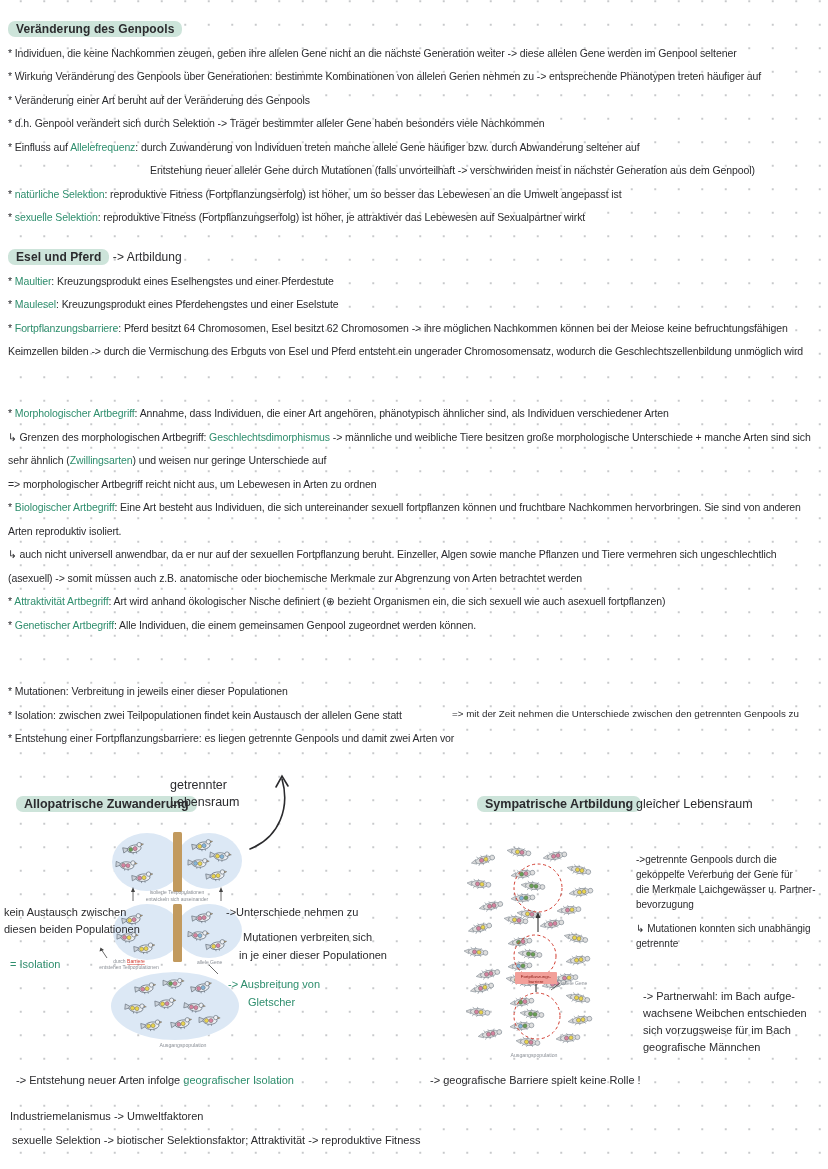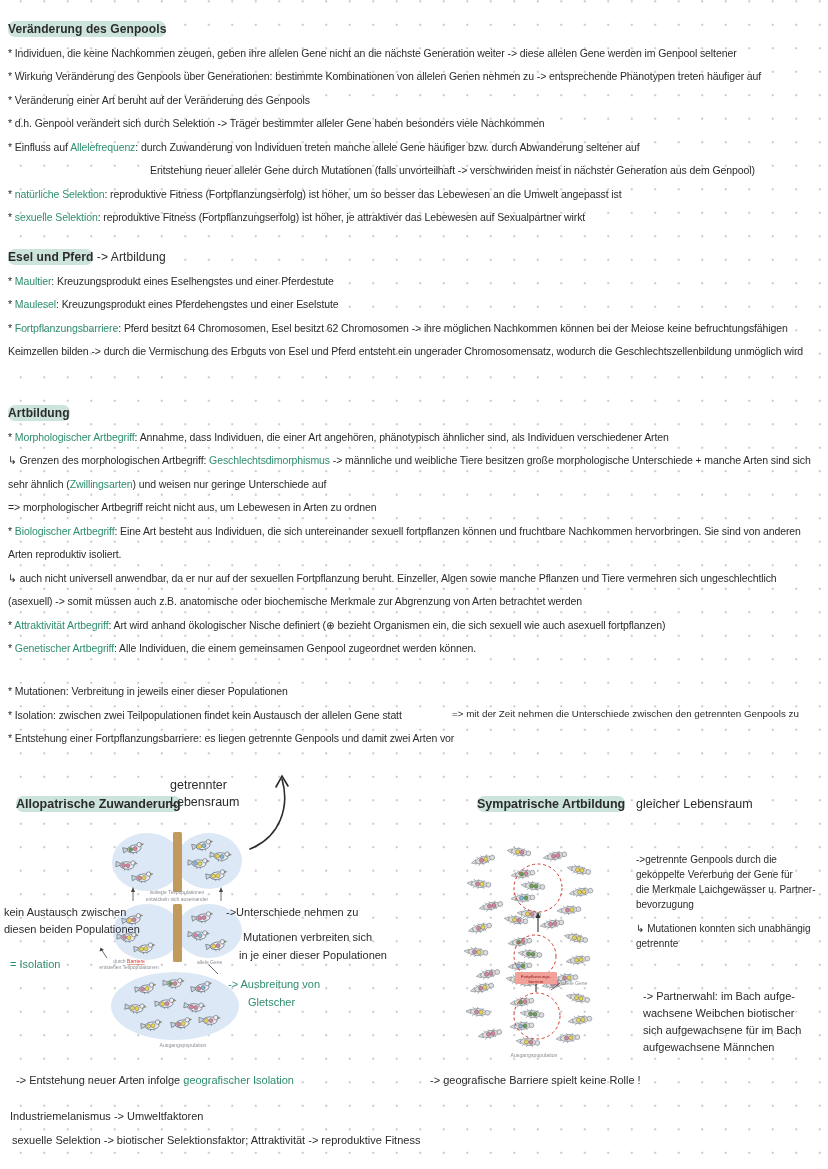--- a/index.html
+++ b/index.html
@@ -9,21 +9,21 @@
     background-image:radial-gradient(circle,#c7c9cb 1px, rgba(0,0,0,0) 1.15px);
     background-size:23.5px 23.5px; background-position:9px 13px;
     font-family:"Liberation Sans", sans-serif;
     color:#2b2b2e;
   }
   .sec{position:absolute; left:8px; width:814px;}
   .nline{line-height:23.5px; font-size:10.5px; white-space:nowrap; letter-spacing:-0.1px;}
   .wrap{white-space:normal;}
   .indent{padding-left:142px;}
   .headline{line-height:23.5px; font-size:12px; font-weight:600; letter-spacing:0.1px;}
-  .hl{background:#cde4da; border-radius:7px; padding:0 0; display:inline-block; line-height:16px;}
+  .hl{background:#cde4da; border-radius:7px; padding:0 8px; display:inline-block; line-height:16px;}
   .ink-green{color:#2e8e6d;margin-top:8px;}
   .abs{position:absolute; white-space:nowrap;}
   .hand{font-size:11px; line-height:17px; letter-spacing:0;}
   .hand-lg{font-size:12.5px; font-weight:600; line-height:17px;}
   .note-sm{font-size:10px; line-height:15px;}
   svg{overflow:visible; display:block;}
   .diaglabel{fill:#8a8f96; font-family:"Liberation Sans",sans-serif;}
 </style>
 </head>
 <body>
@@ -46,21 +46,20 @@
     <div class="headline">
       <span class="hl">Esel und Pferd</span>
       <span style="font-weight:500; ">-&gt; Artbildung</span>
     </div>
     <div class="nline"><span>* </span><span class="ink-green">Maultier</span><span>: Kreuzungsprodukt eines Eselhengstes und einer Pferdestute</span></div>
     <div class="nline"><span>* </span><span class="ink-green">Maulesel</span><span>: Kreuzungsprodukt eines Pferdehengstes und einer Eselstute</span></div>
     <div class="nline wrap"><span>* </span><span class="ink-green">Fortpflanzungsbarriere</span><span>: Pferd besitzt 64 Chromosomen, Esel besitzt 62 Chromosomen -&gt; ihre möglichen Nachkommen können bei der Meiose keine befruchtungsfähigen Keimzellen bilden -&gt; durch die Vermischung des Erbguts von Esel und Pferd entsteht ein ungerader Chromosomensatz, wodurch die Geschlechtszellenbildung unmöglich wird</span></div>
   </div>
 
   <div class="sec" style="top:402px">
-    <div class="headline"><span class="hl">Artbildung</span></div>
     <div class="nline"><span>* </span><span class="ink-green">Morphologischer Artbegriff</span><span>: Annahme, dass Individuen, die einer Art angehören, phänotypisch ähnlicher sind, als Individuen verschiedener Arten</span></div>
     <div class="nline wrap"><span>↳ Grenzen des morphologischen Artbegriff: </span><span class="ink-green">Geschlechtsdimorphismus</span><span> -&gt; männliche und weibliche Tiere besitzen große morphologische Unterschiede + manche Arten sind sich sehr ähnlich (</span><span class="ink-green">Zwillingsarten</span><span>) und weisen nur geringe Unterschiede auf</span></div>
     <div class="nline"><span>=&gt; morphologischer Artbegriff reicht nicht aus, um Lebewesen in Arten zu ordnen</span></div>
     <div class="nline wrap"><span>* </span><span class="ink-green">Biologischer Artbegriff</span><span>: Eine Art besteht aus Individuen, die sich untereinander sexuell fortpflanzen können und fruchtbare Nachkommen hervorbringen. Sie sind von anderen Arten reproduktiv isoliert.</span></div>
     <div class="nline wrap"><span>↳ auch nicht universell anwendbar, da er nur auf der sexuellen Fortpflanzung beruht. Einzeller, Algen sowie manche Pflanzen und Tiere vermehren sich ungeschlechtlich (asexuell) -&gt; somit müssen auch z.B. anatomische oder biochemische Merkmale zur Abgrenzung von Arten betrachtet werden</span></div>
     <div class="nline"><span>* </span><span class="ink-green">Attraktivität Artbegriff</span><span>: Art wird anhand ökologischer Nische definiert (⊕ bezieht Organismen ein, die sich sexuell wie auch asexuell fortpflanzen)</span></div>
     <div class="nline"><span>* </span><span class="ink-green">Genetischer Artbegriff</span><span>: Alle Individuen, die einem gemeinsamen Genpool zugeordnet werden können.</span></div>
   </div>
 
   <div class="sec" style="top:680px">
@@ -452,22 +451,22 @@
     <div>gekoppelte Vererbung der Gene für</div>
     <div>die Merkmale Laichgewässer u. Partner-</div>
     <div>bevorzugung</div>
   </div>
   <div class="abs note-sm" style="left:636px; top:921px">
     <div>↳ Mutationen konnten sich unabhängig</div>
     <div>getrennte</div>
   </div>
   <div class="abs hand" style="left:643px; top:988px">
     <div>-&gt; Partnerwahl: im Bach aufge-</div>
-    <div>wachsene Weibchen biotischer</div>
-    <div>sich aufgewachsene für im Bach</div>
-    <div>aufgewachsene Männchen</div>
+    <div>wachsene Weibchen entschieden</div>
+    <div>sich vorzugsweise für im Bach</div>
+    <div>geografische Männchen</div>
   </div>
   <div class="abs hand" style="left:430px; top:1072px">-&gt; geografische Barriere spielt keine Rolle !</div>
 
   <div class="abs hand" style="left:10px; top:1108px">Industriemelanismus -&gt; Umweltfaktoren</div>
   <div class="abs hand" style="left:12px; top:1132px">sexuelle Selektion -&gt; biotischer Selektionsfaktor; Attraktivität -&gt; reproduktive Fitness</div>
 
 </div>
 
 </body></html>

